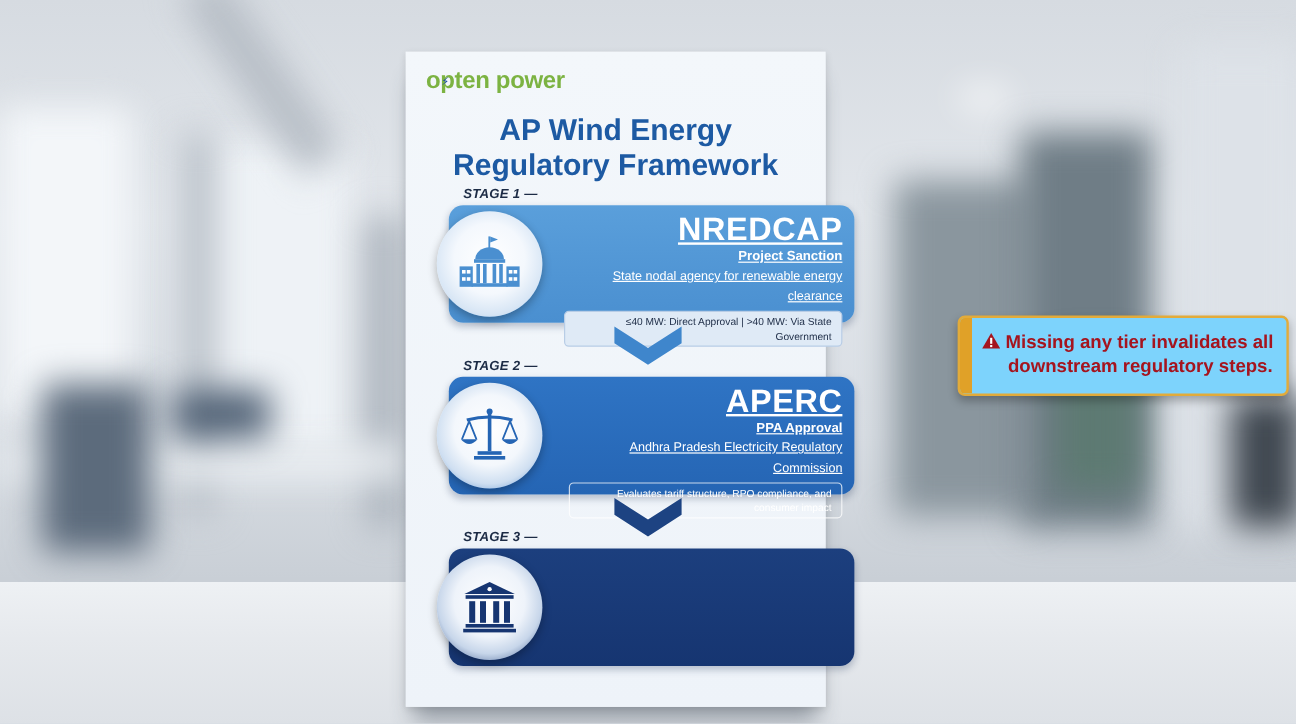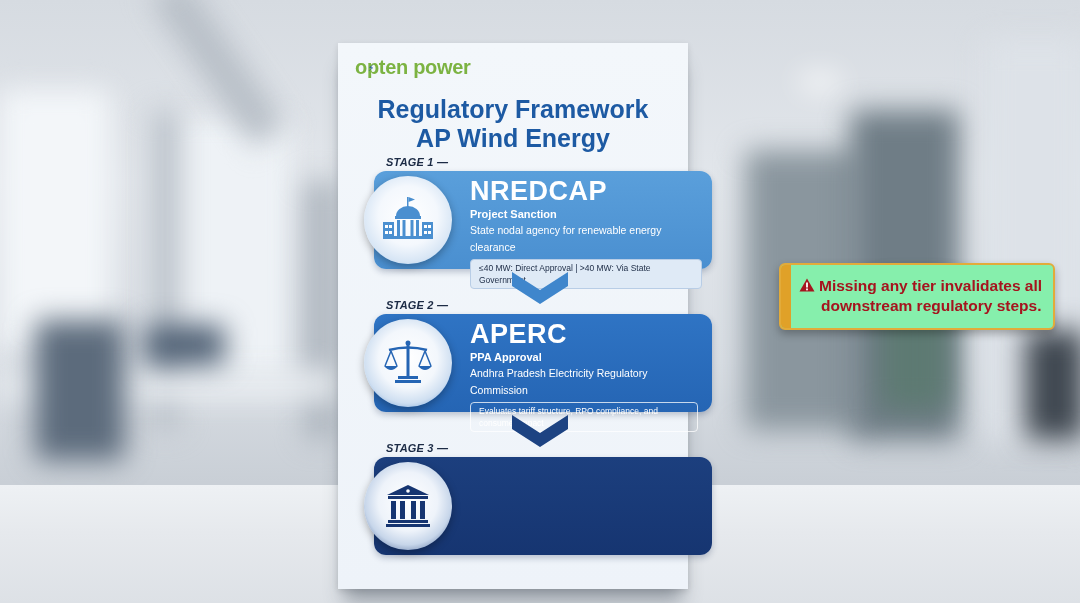--- a/index.html
+++ b/index.html
@@ -64,38 +64,38 @@
   .stage-card.s3 { background: linear-gradient(180deg, #1c3f7e 0%, #163571 100%); }
   .icon-circle {
     position: absolute; left: -10px; top: 5px; width: 88px; height: 88px; border-radius: 50%;
     background: radial-gradient(circle at 50% 45%, #ffffff 0%, #f4f8fd 45%, #d8e6f5 70%, #9dbde0 100%);
     display: flex; align-items: center; justify-content: center;
     box-shadow: 0 3px 8px rgba(0,0,0,0.3);
   }
   .s2 .icon-circle { background: radial-gradient(circle at 50% 45%, #ffffff 0%, #f3f7fc 45%, #cfdff1 68%, #3e7cc6 100%); }
   .s3 .icon-circle { background: radial-gradient(circle at 50% 45%, #ffffff 0%, #eef3fa 45%, #c7d6ea 66%, #1f3f7a 100%); }
   .card-body {
-    position: absolute; left: 96px; right: 10px; top: 4px; text-align: left; color: #ffffff;
+    position: absolute; left: 96px; right: 10px; top: 4px; text-align: right; color: #ffffff; text-decoration: underline;
   }
   .card-name { font-size: 27px; font-weight: bold; line-height: 32px; letter-spacing: 0.5px; }
   .card-sub { font-size: 11px; font-weight: bold; line-height: 15px; }
   .card-desc { font-size: 10.5px; line-height: 17px; }
   .card-note {
     display: inline-block; margin-top: 3px; padding: 2px 8px;
     border-radius: 4px; font-size: 8.5px; line-height: 12px;
   }
   .s1 .card-note { background: #dfeaf6; color: #1c2b45; border: 1px solid #b8cde6; }
   .s2 .card-note, .s3 .card-note { border: 1px solid rgba(255,255,255,0.75); color: #ffffff; width: 228px; }
   .s3 .card-note { border-radius: 6px; }
   .chevron { position: absolute; left: 172px; width: 60px; height: 36px; }
 
   
   .callout {
-    position: absolute; left: 779px; top: 263px; width: 276px; height: 67px;
-    background: #86efac; border: 2px solid #e2ab3a; border-radius: 6px;
+    position: absolute; left: 798px; top: 263px; width: 276px; height: 67px;
+    background: #7dd3fc; border: 2px solid #e2ab3a; border-radius: 6px;
     box-shadow: 0 4px 8px rgba(0,0,0,0.28);
     overflow: hidden;
     padding-left: 13px;
   }
   .callout-bar { position: absolute; left: 0; top: 0; bottom: 0; width: 10px; background: #e0a128; }
   .callout-text {
     position: absolute; left: 18px; top: 11px; right: 8px;
     color: #a5141e; font-weight: bold; font-size: 15.5px; line-height: 20px;
   }
   .callout-text .line2 { display: block; padding-left: 22px; }
@@ -123,22 +123,22 @@
   <div class="bg-table"></div>
 </div>
 
 <div class="poster">
   <div class="logo">
     <span>opten power</span>
     <span class="bolt">⚡</span>
   </div>
 
   <div class="title">
+    <div>AP Wind Energy</div>
     <div>Regulatory Framework</div>
-    <div>AP Wind Energy</div>
   </div>
 
   <div class="stage-label" style="top:113px;">STAGE 1 —</div>
   <div class="stage-card s1" style="top:128px;">
     <div class="icon-circle">
       <svg width="54" height="48" viewBox="0 0 54 48">
         <g fill="#4a8fd0">
           <rect x="26" y="1" width="1.5" height="10"></rect>
           <path d="M27.5 1 L34 3.5 L27.5 6 Z"></path>
           <path d="M15 20 A12 10 0 0 1 39 20 Z"></path>

